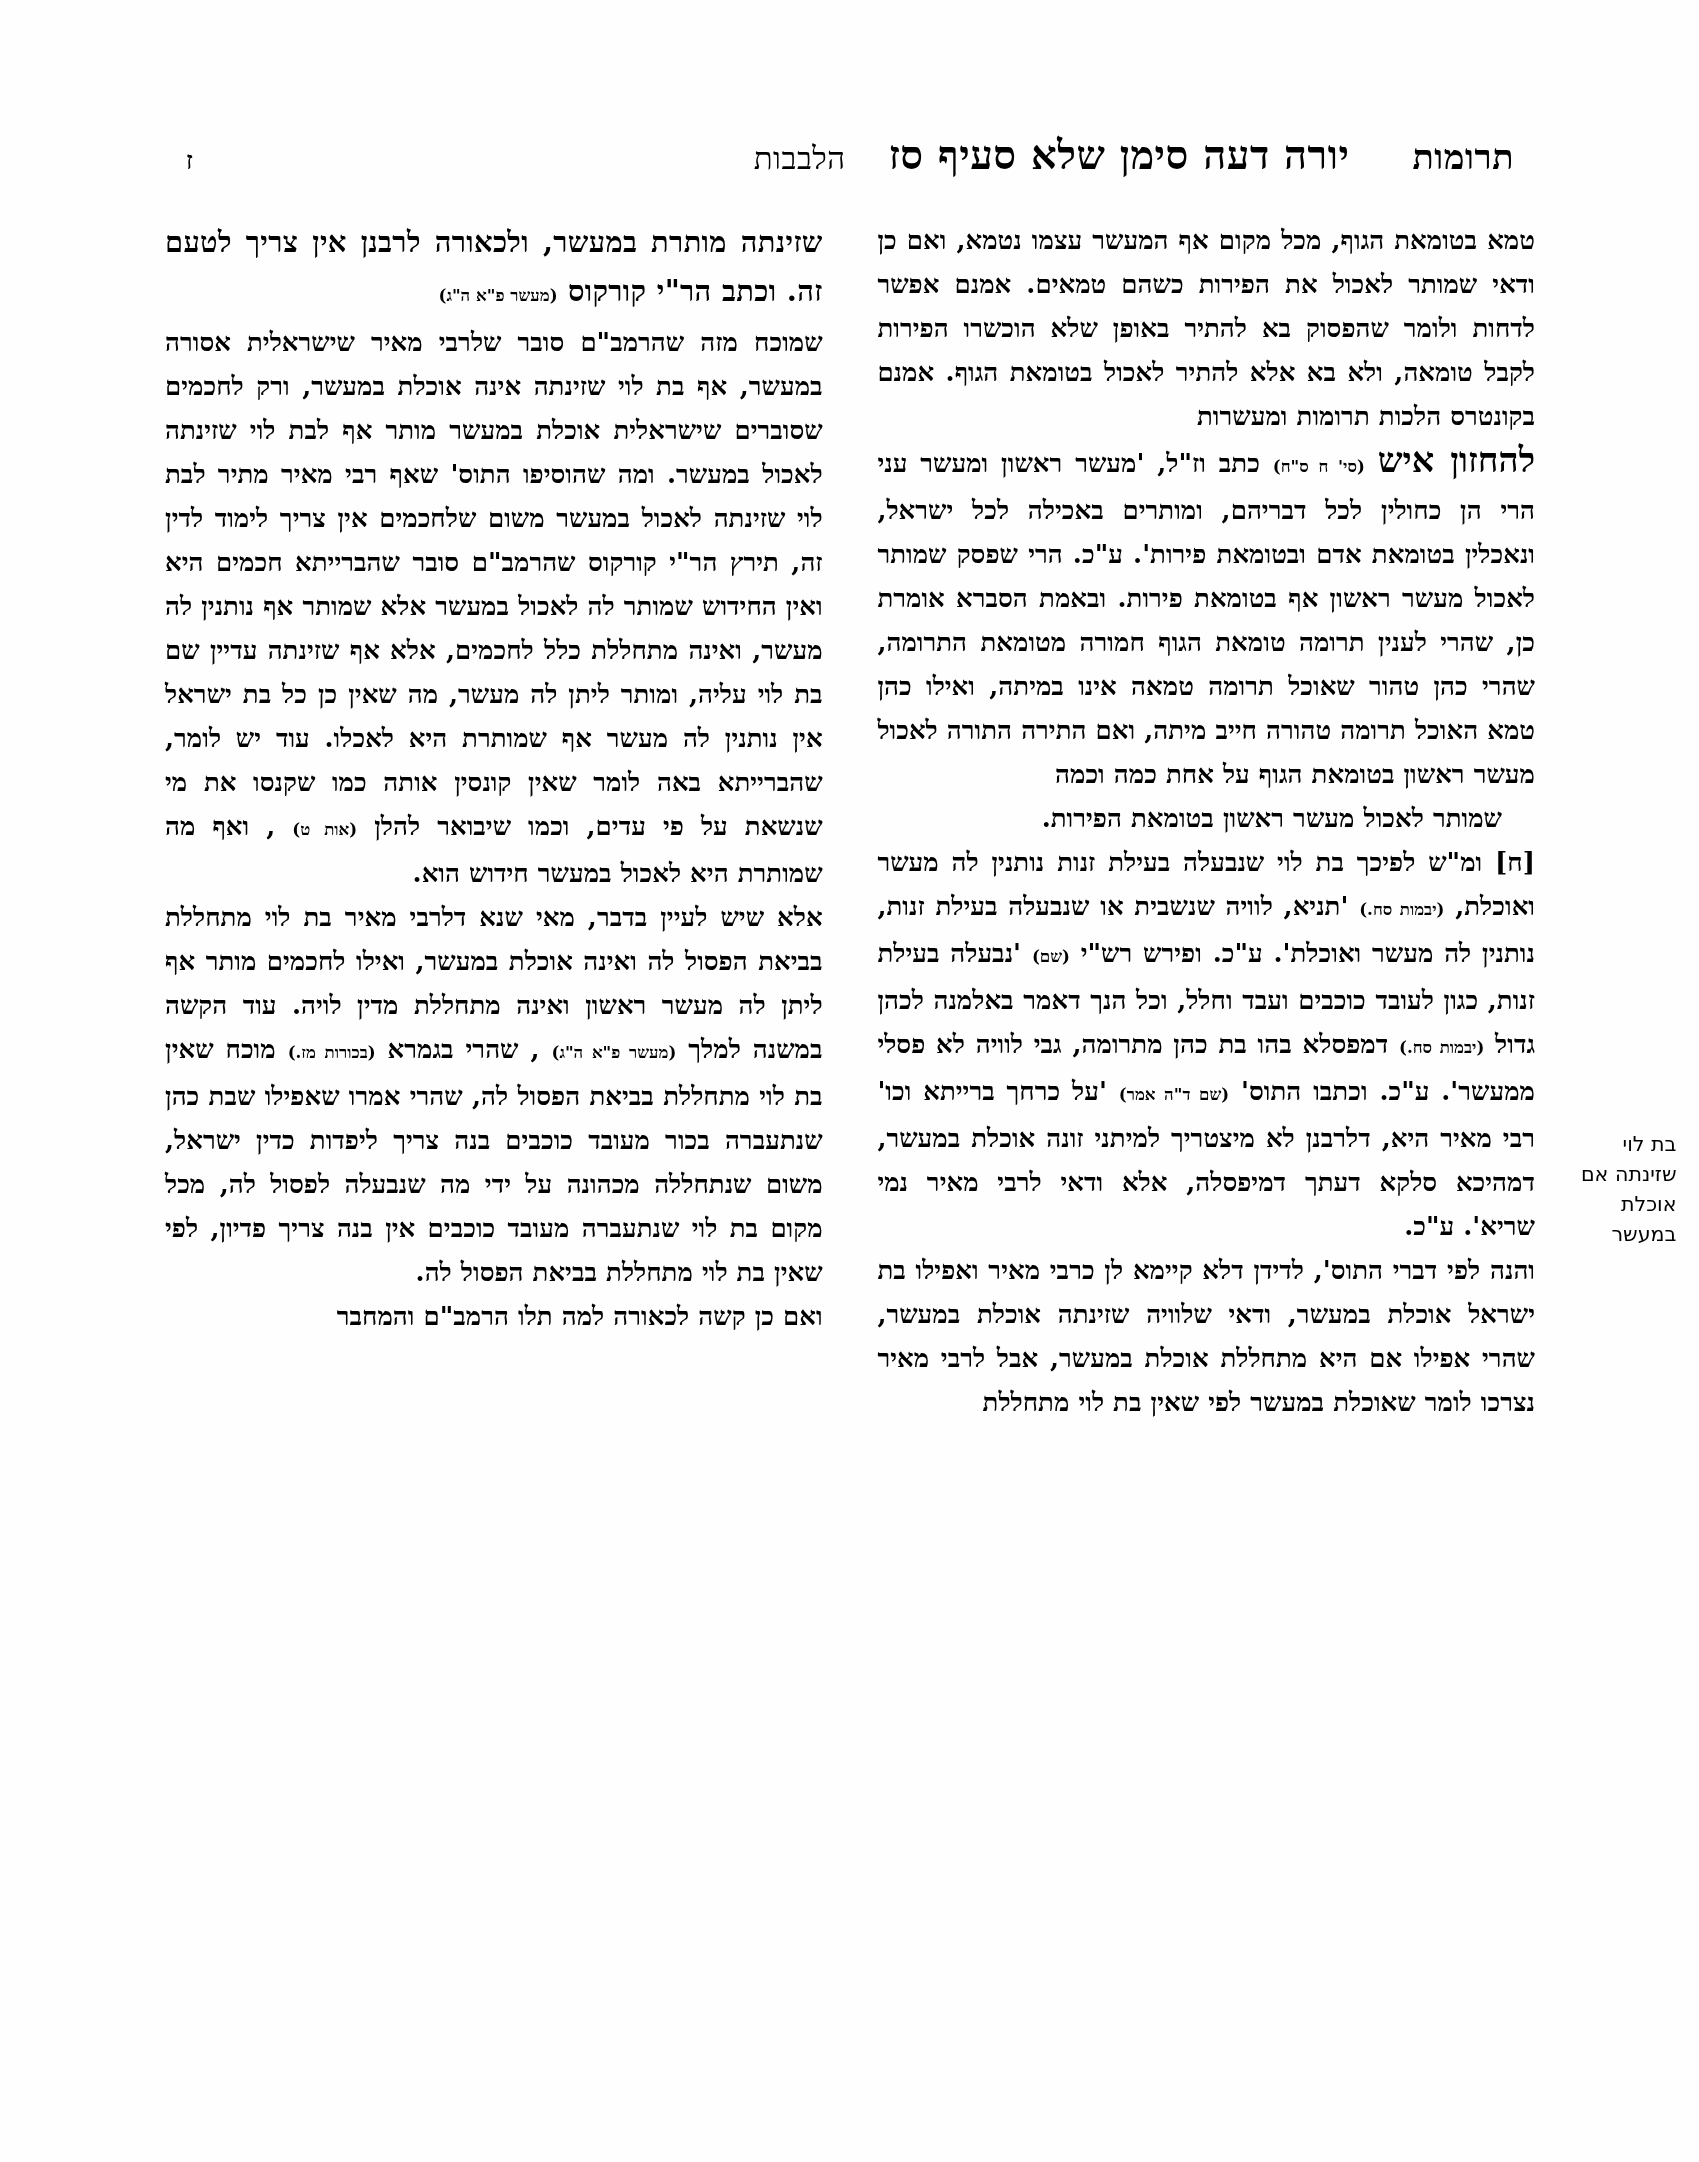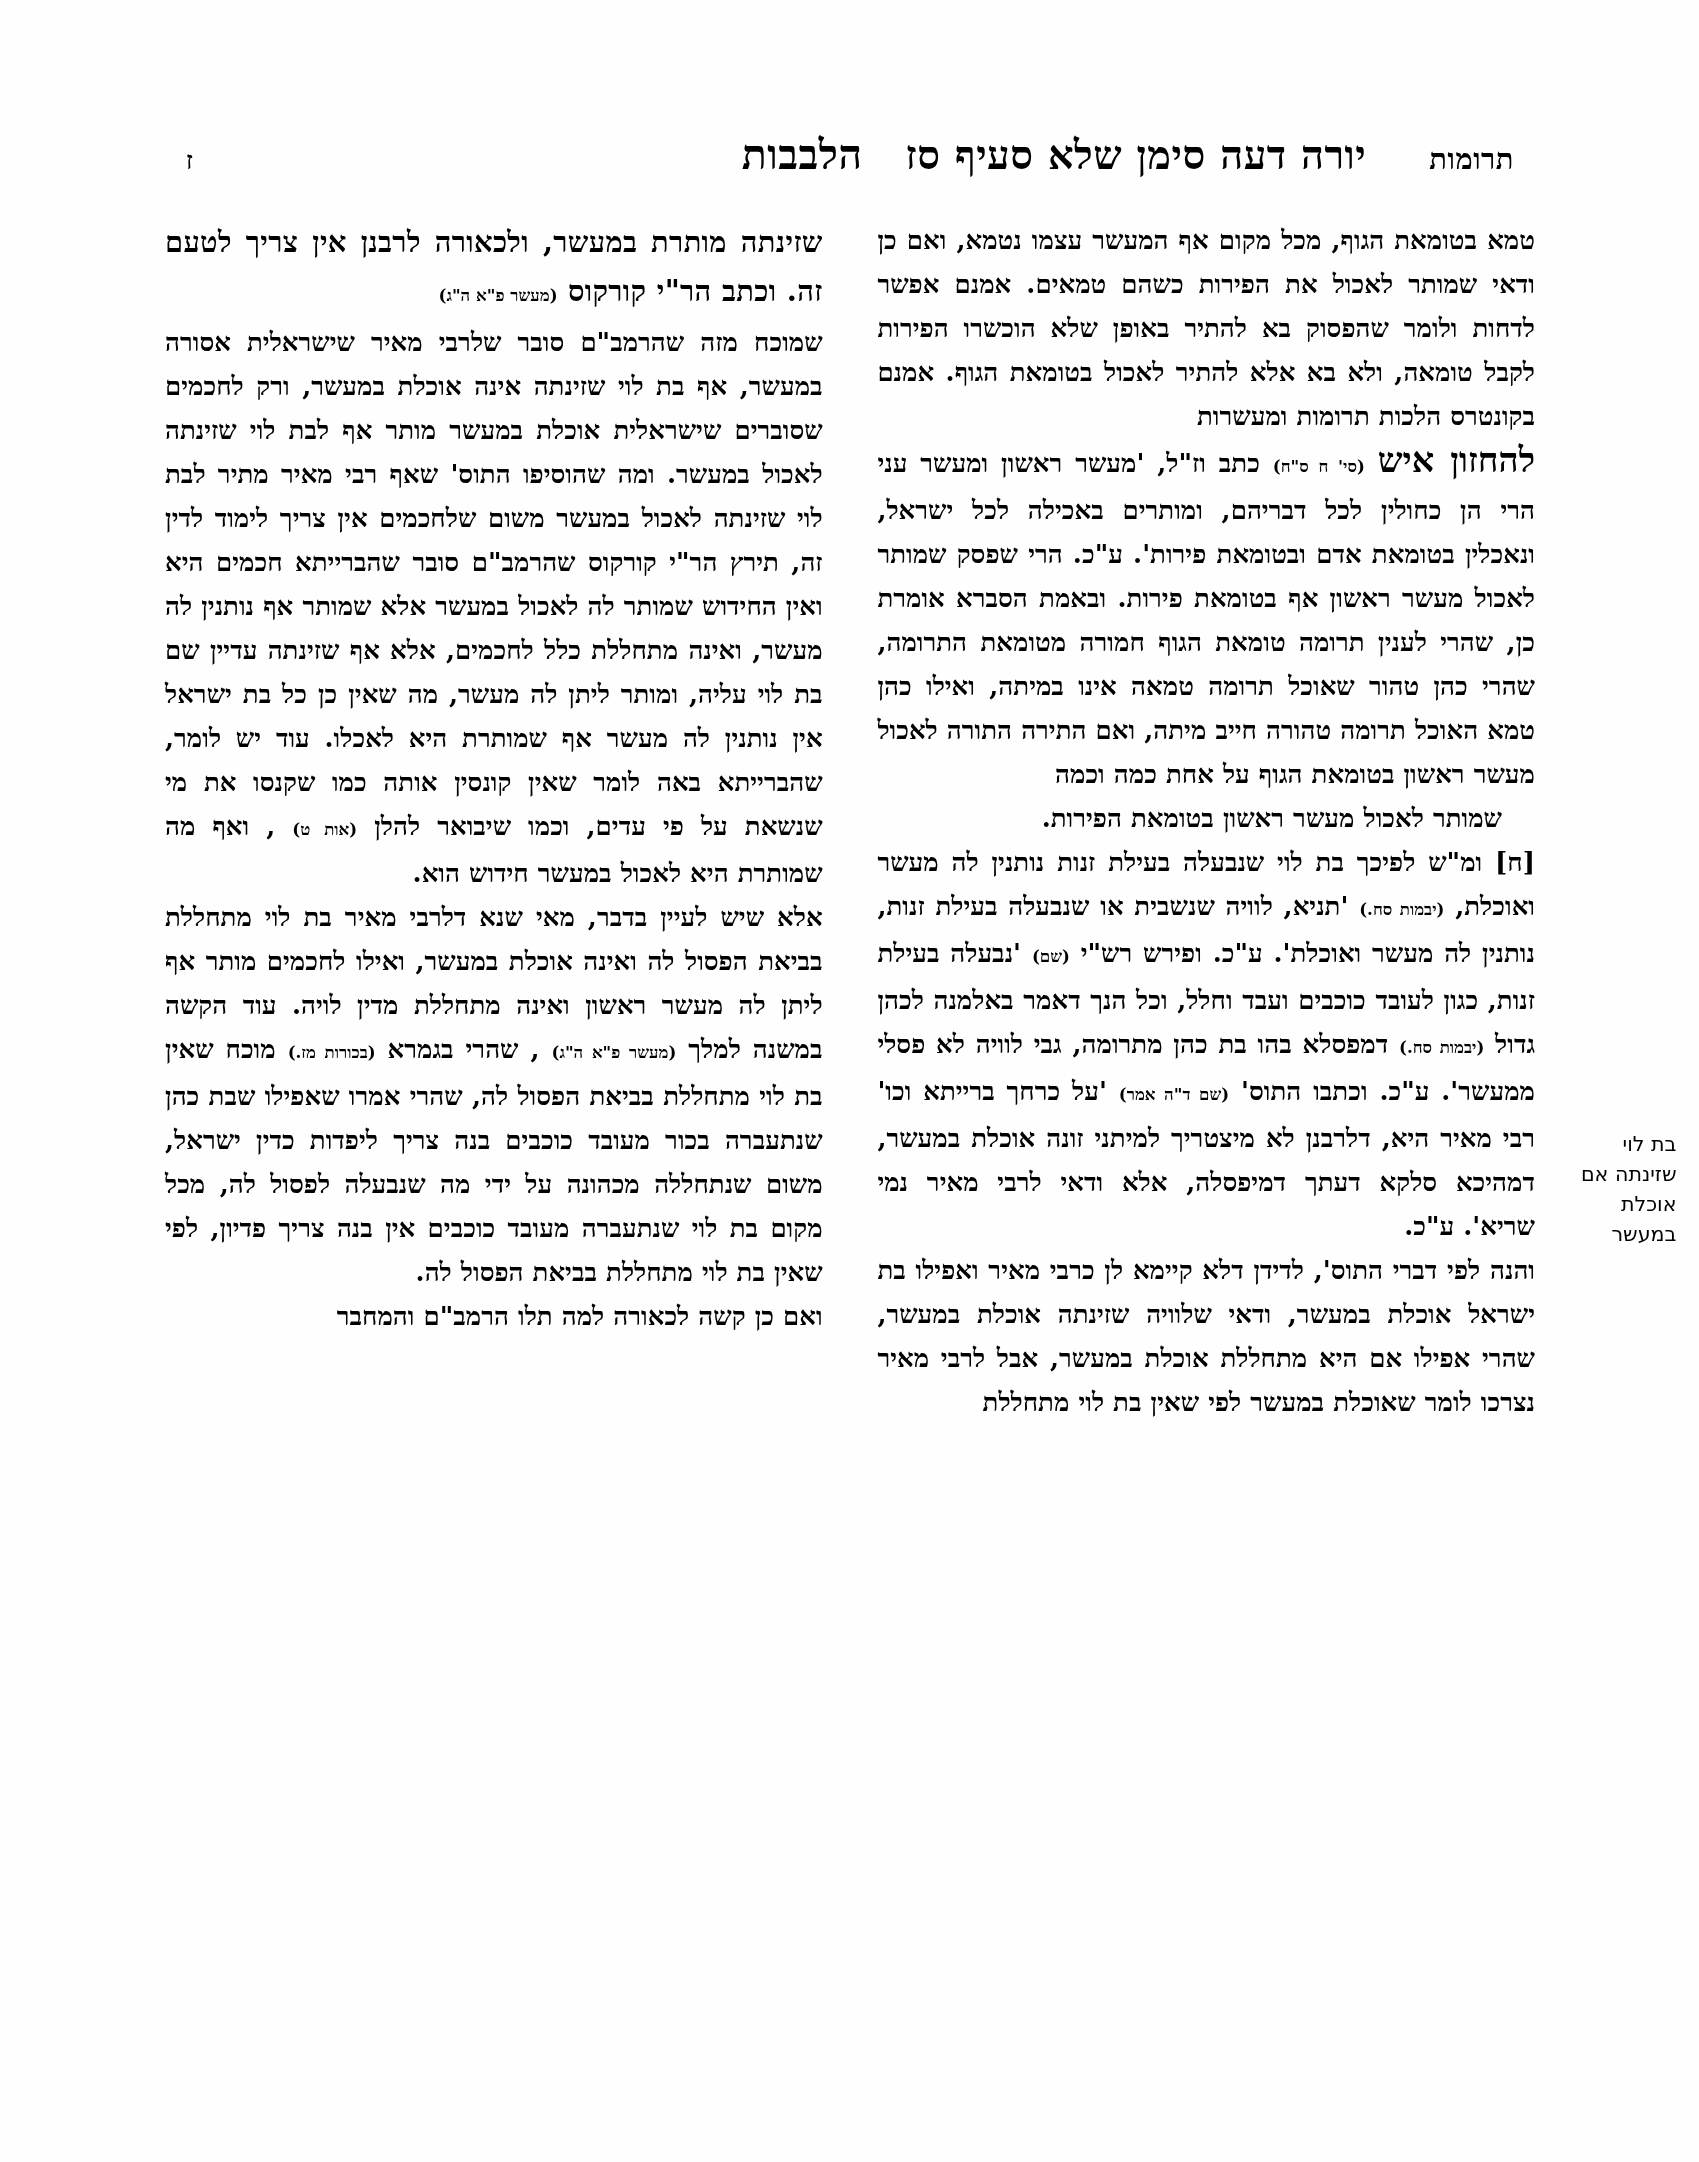--- a/index.html
+++ b/index.html
@@ -38,28 +38,28 @@
   }
   .head-group {
     display: flex;
     flex-direction: row;
     align-items: baseline;
     direction: rtl;
   }
   .head-word {
     font-family: "DejaVu Serif", "Liberation Serif", serif;
     font-weight: 700;
-    font-size: 29px;
+    font-size: 35px;
     letter-spacing: 0.5px;
     white-space: nowrap;
     line-height: 1;
   }
   .head-title-right { margin-left: 63px; }
   .head-middle { font-size: 40px; font-weight: 700; margin-left: 43px; }
-  .head-title-left { font-size: 41px; font-weight: 700; }
+  .head-title-left { font-size: 31px; font-weight: 400; }
   .head-folio {
     font-size: 24.5px;
     font-weight: 700;
     line-height: 1;
   }
 
   
   .body-area {
     position: absolute;
     top: 218px;

